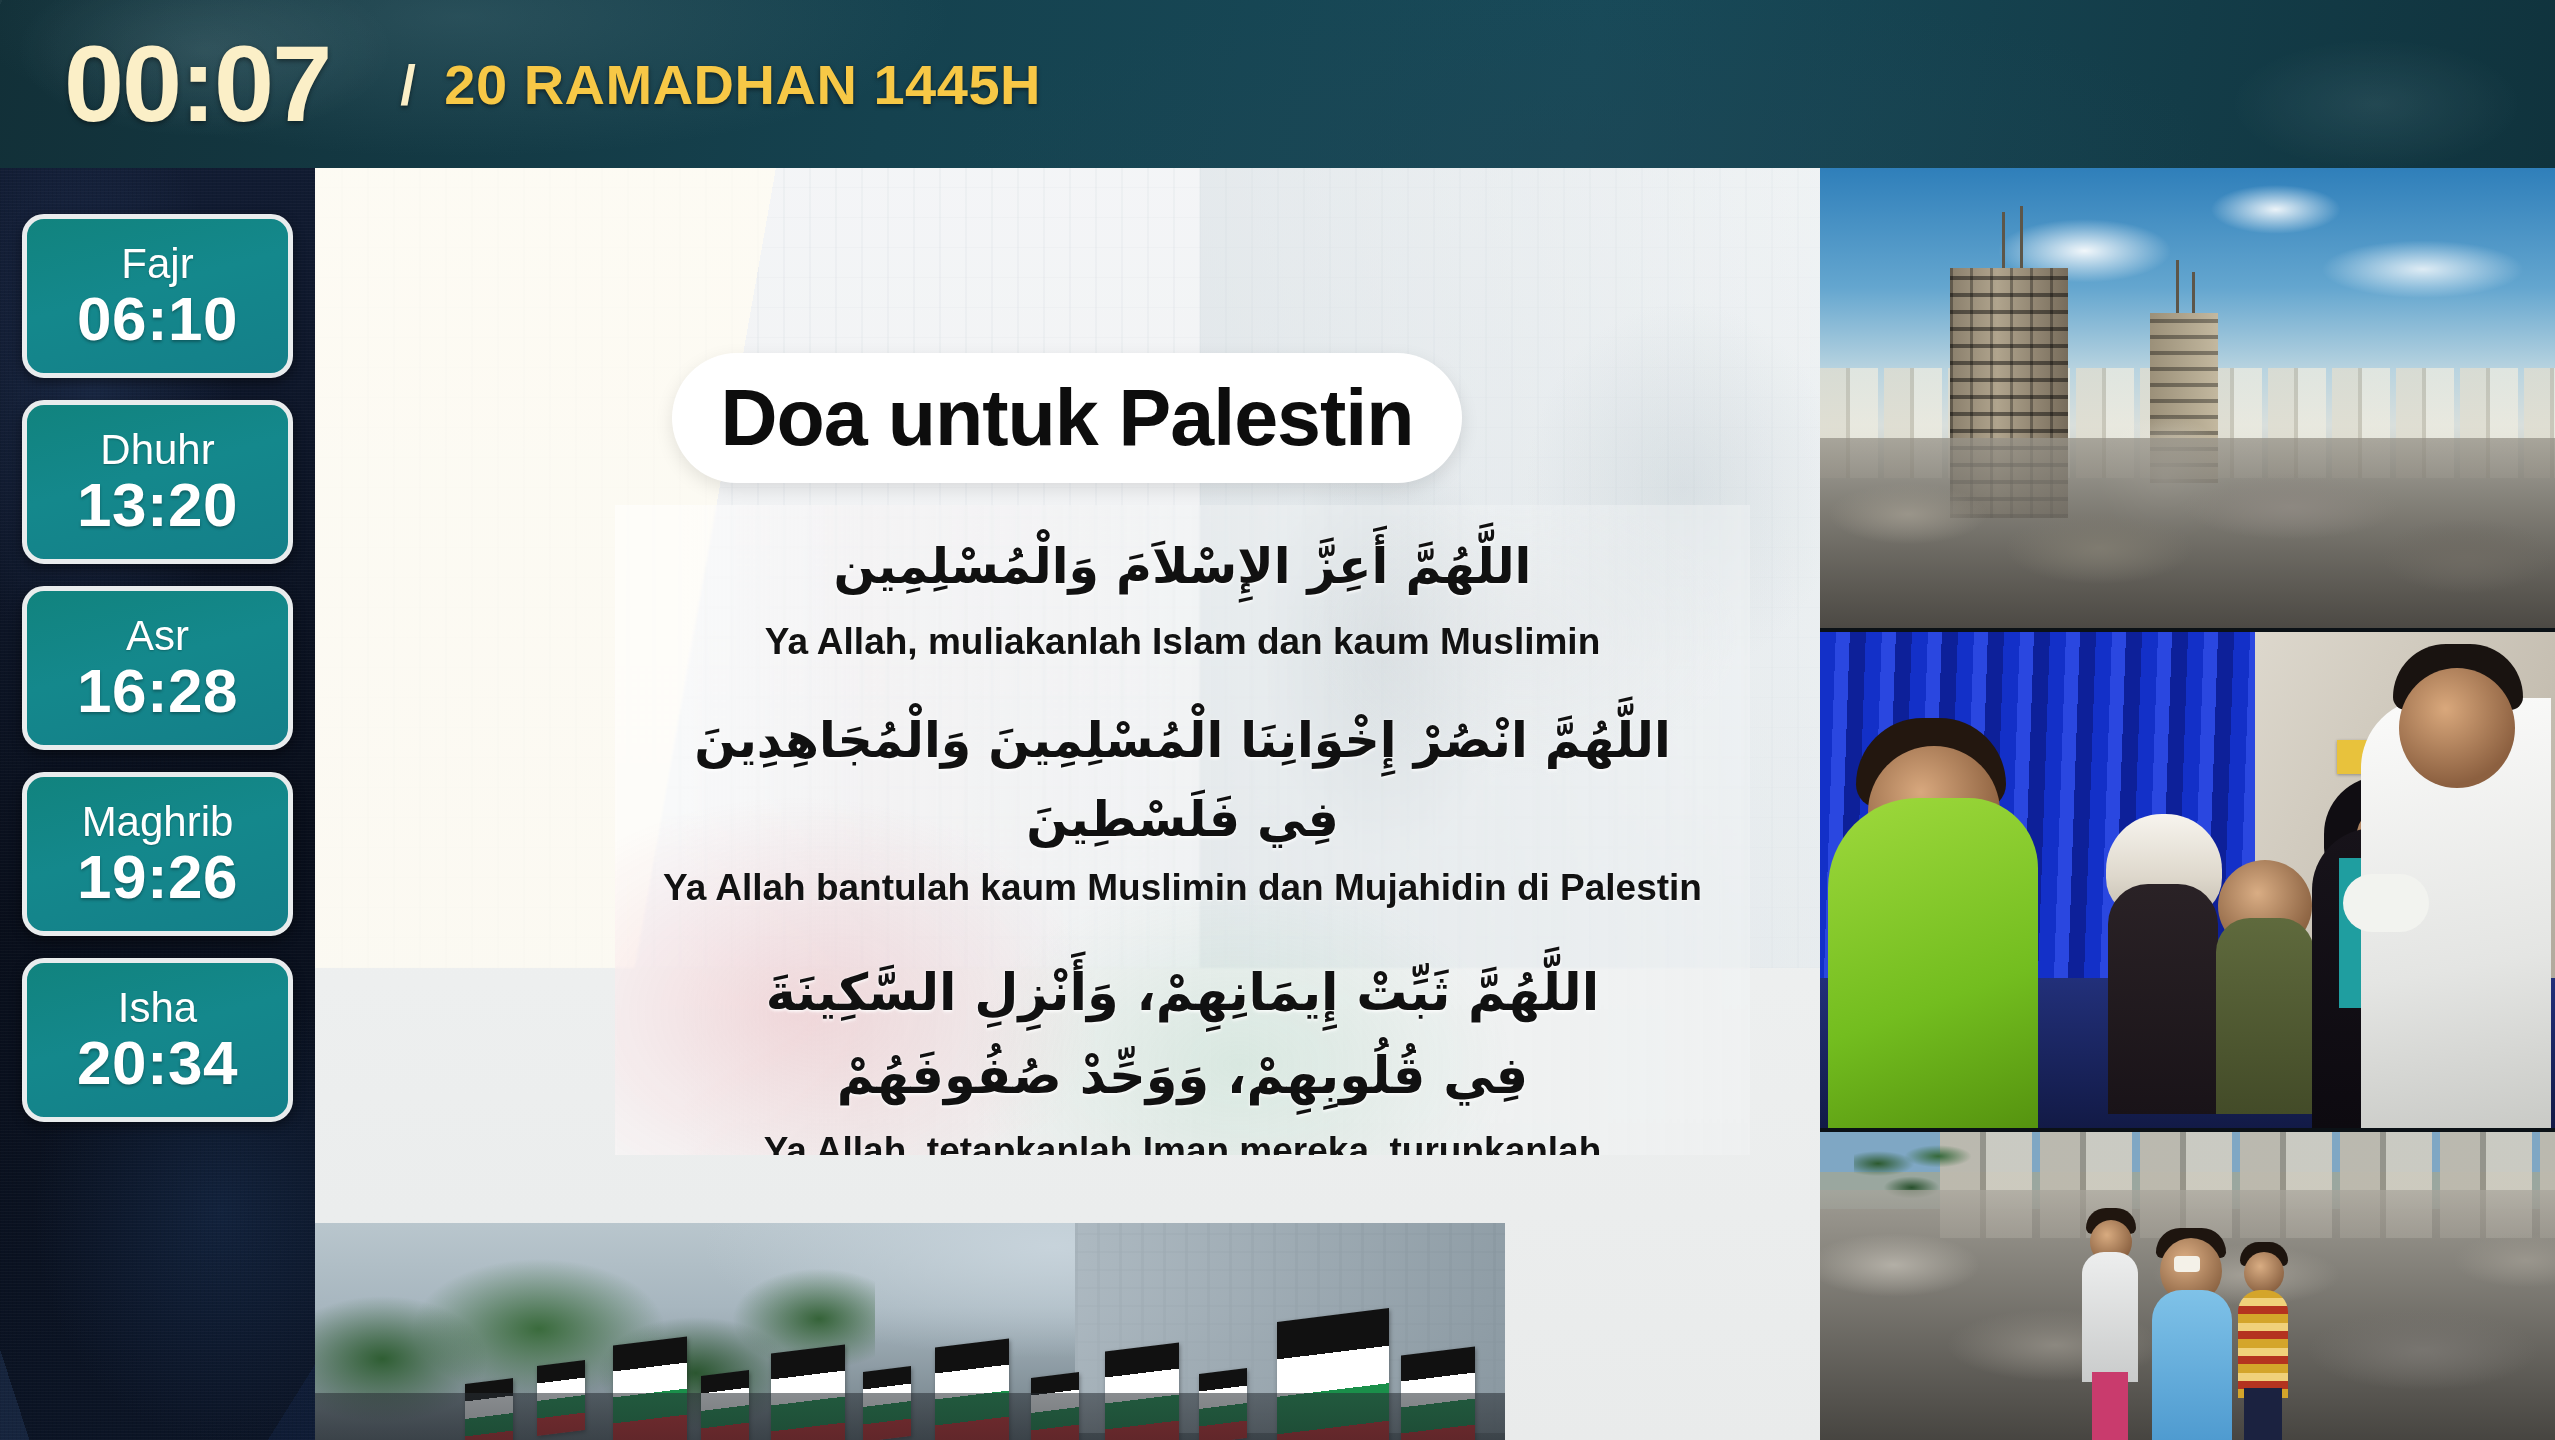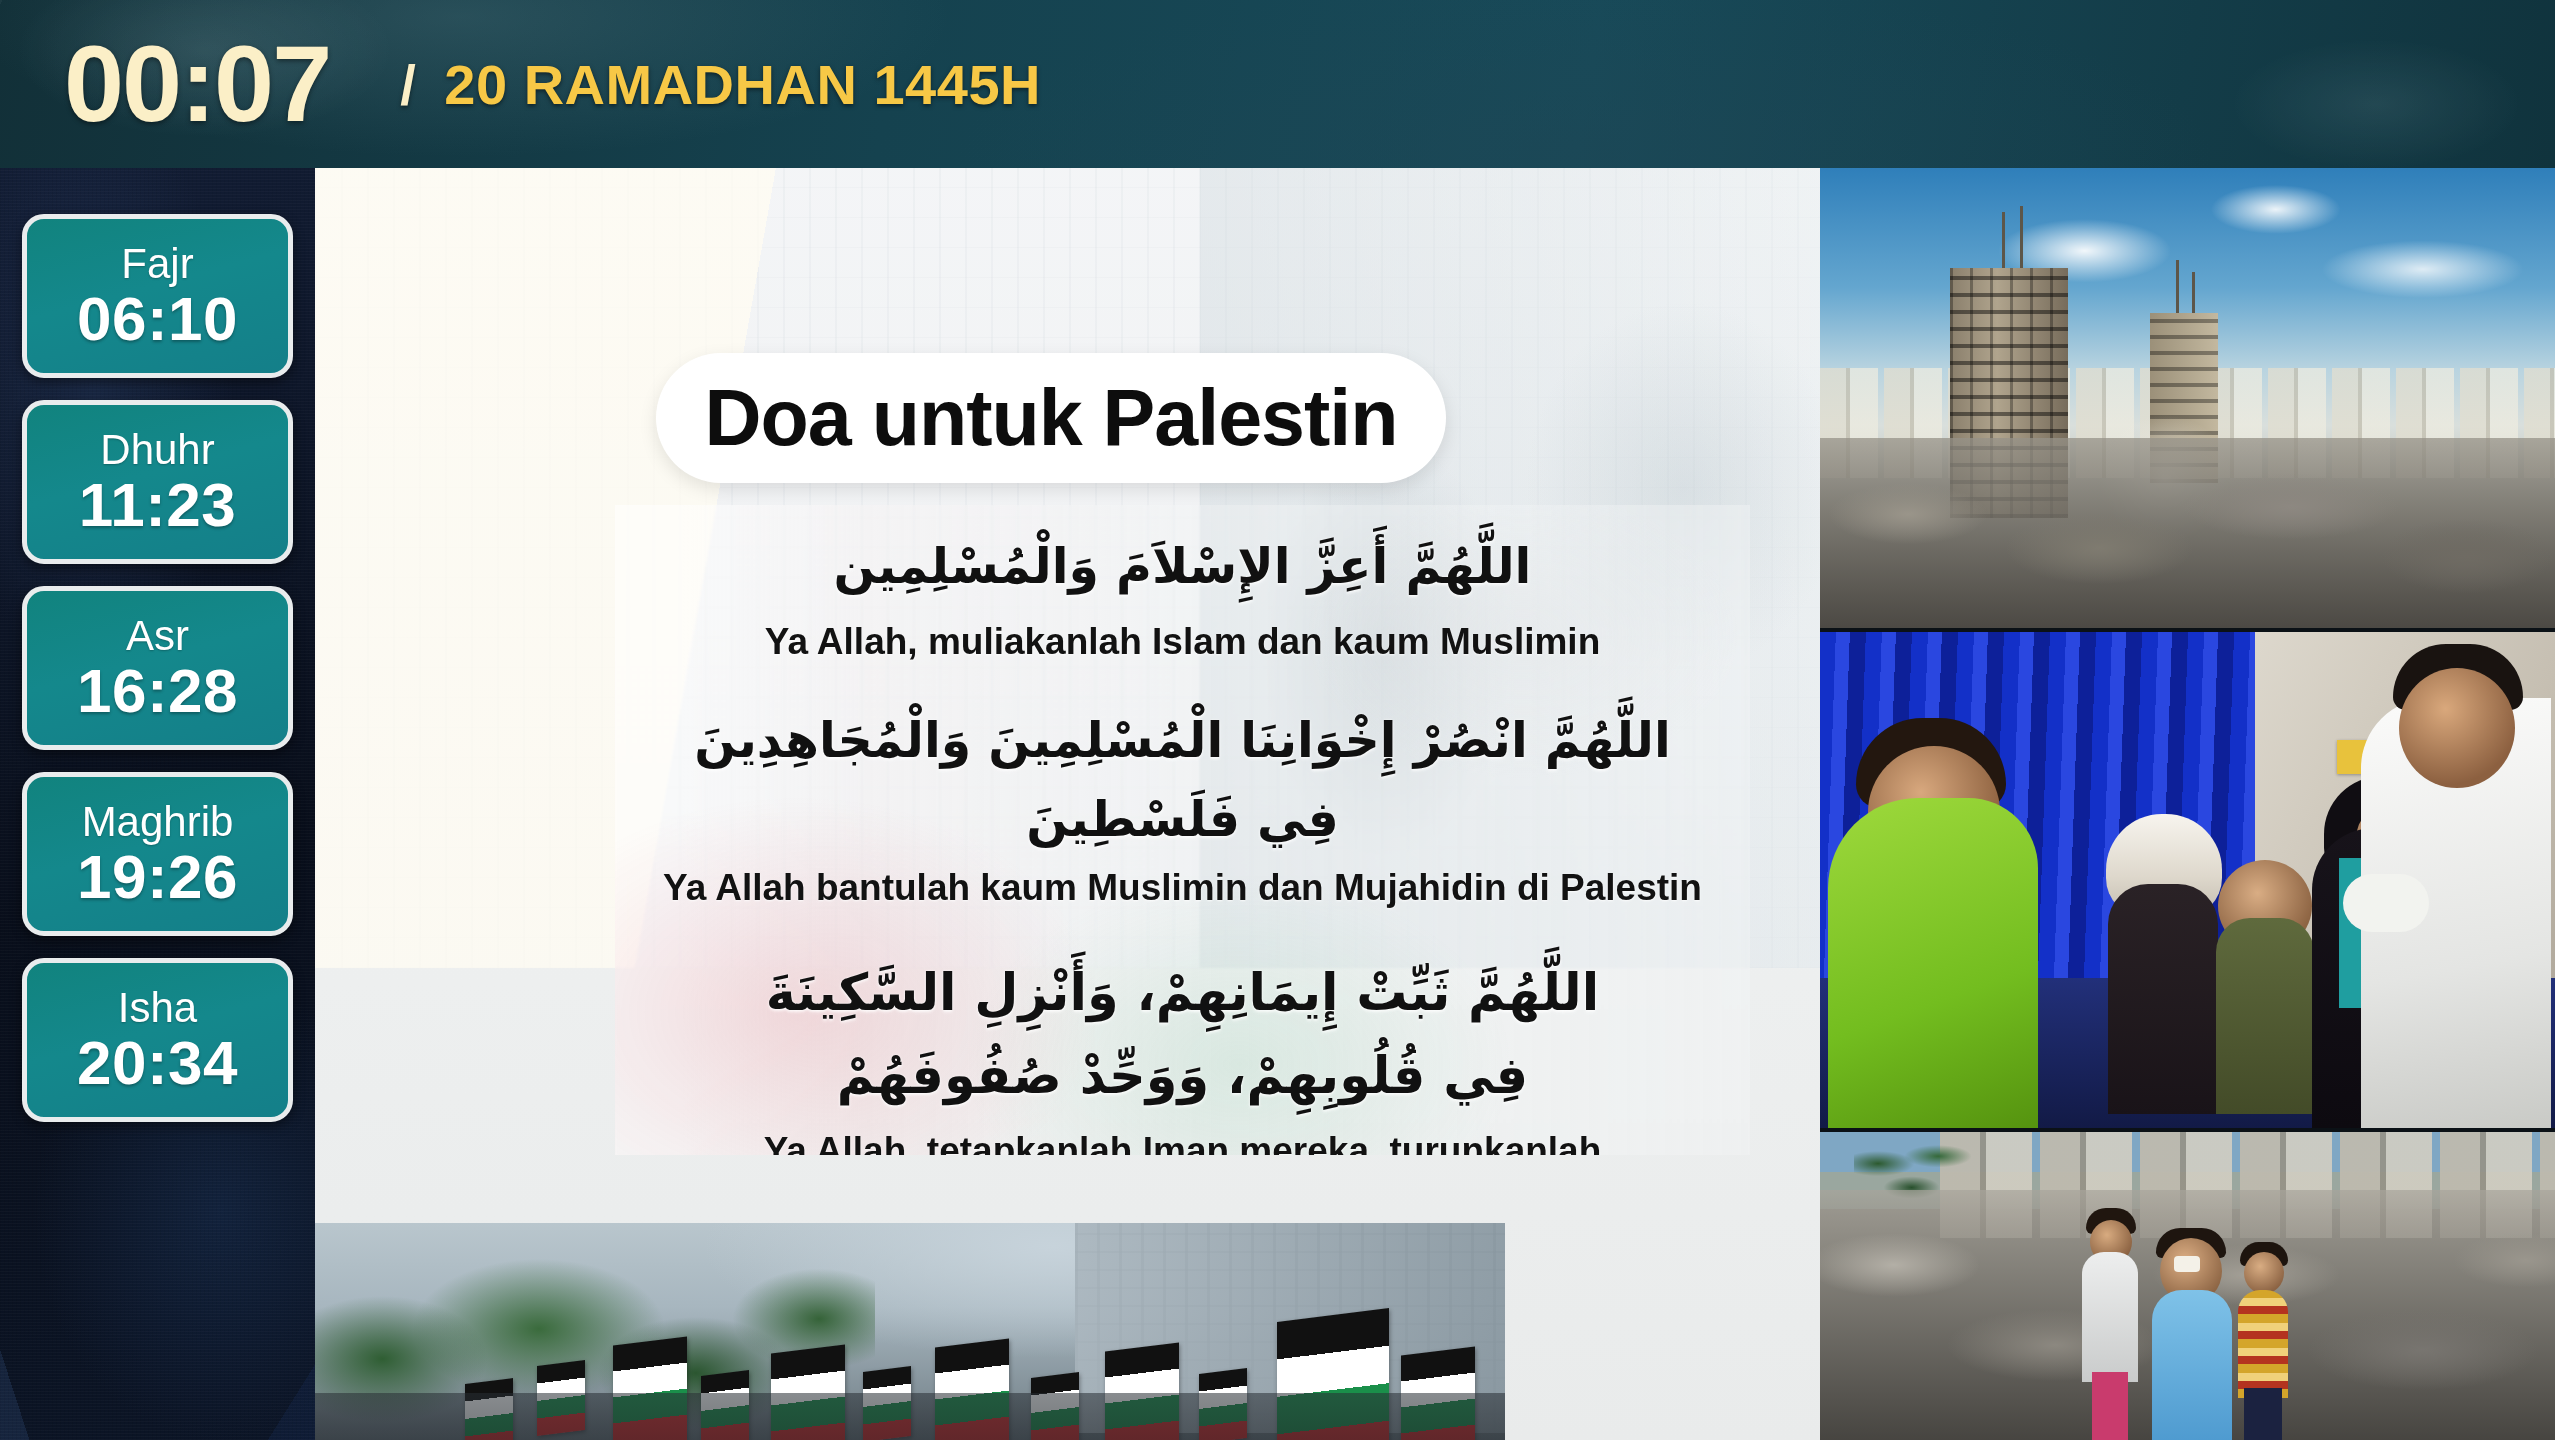--- a/index.html
+++ b/index.html
@@ -112,21 +112,21 @@
   #center-bg:after {
     content:""; position:absolute; right:0; top:0; width:620px; height:100%;
     background:
       radial-gradient(ellipse 180px 300px at 30% 60%, rgba(120,140,150,.22), transparent 70%),
       radial-gradient(ellipse 220px 260px at 78% 40%, rgba(140,160,170,.18), transparent 72%),
       linear-gradient(75deg, rgba(205,215,220,.5), rgba(235,240,242,.25));
   }
 
   
   #doa-title {
-    position:absolute; left:341px; top:185px; width:790px; height:130px;
+    position:absolute; left:357px; top:185px; width:790px; height:130px;
     background:#ffffff; border-radius:68px;
     display:flex; align-items:center; justify-content:center;
     box-shadow:0 6px 18px rgba(0,0,0,.10);
     z-index:6;
   }
   #doa-title span {
     font-size:79px; font-weight:bold; color:#0d0d0d;
     letter-spacing:-1px; white-space:nowrap;
   }
   #doa-body {
@@ -427,21 +427,21 @@
     <div id="sidebar">
       <div id="prayer-list">
 
         <div class="prayer-card">
           <div class="prayer-name">Fajr</div>
           <div class="prayer-time">06:10</div>
         </div>
 
         <div class="prayer-card">
           <div class="prayer-name">Dhuhr</div>
-          <div class="prayer-time">11:23</div>
+          <div class="prayer-time">13:20</div>
         </div>
 
         <div class="prayer-card">
           <div class="prayer-name">Asr</div>
           <div class="prayer-time">16:28</div>
         </div>
 
         <div class="prayer-card">
           <div class="prayer-name">Maghrib</div>
           <div class="prayer-time">19:26</div>

